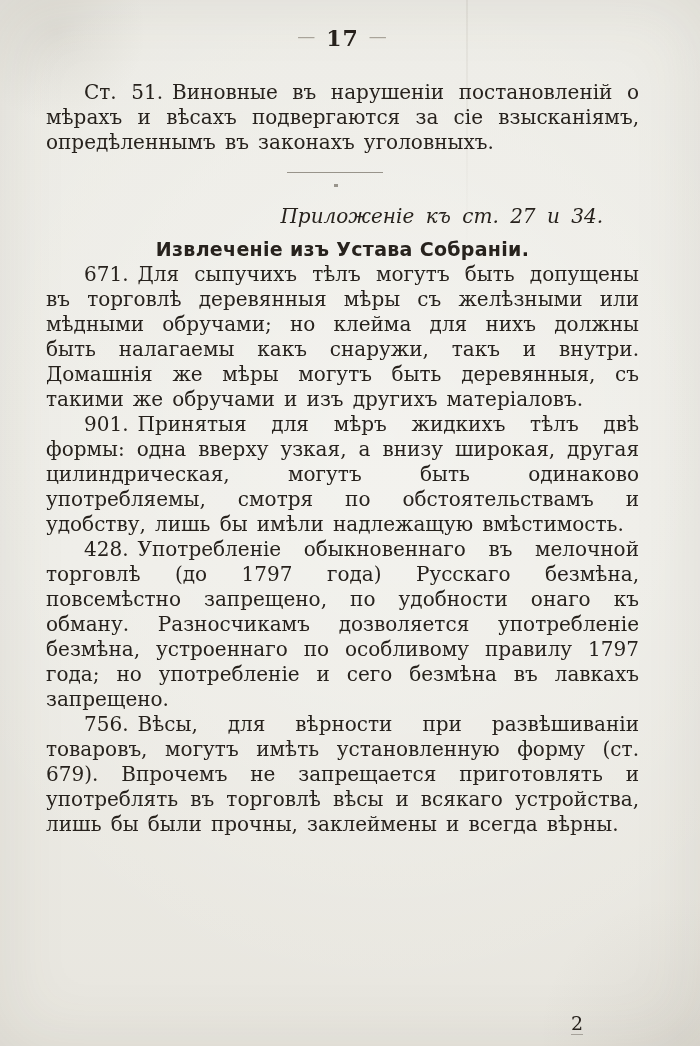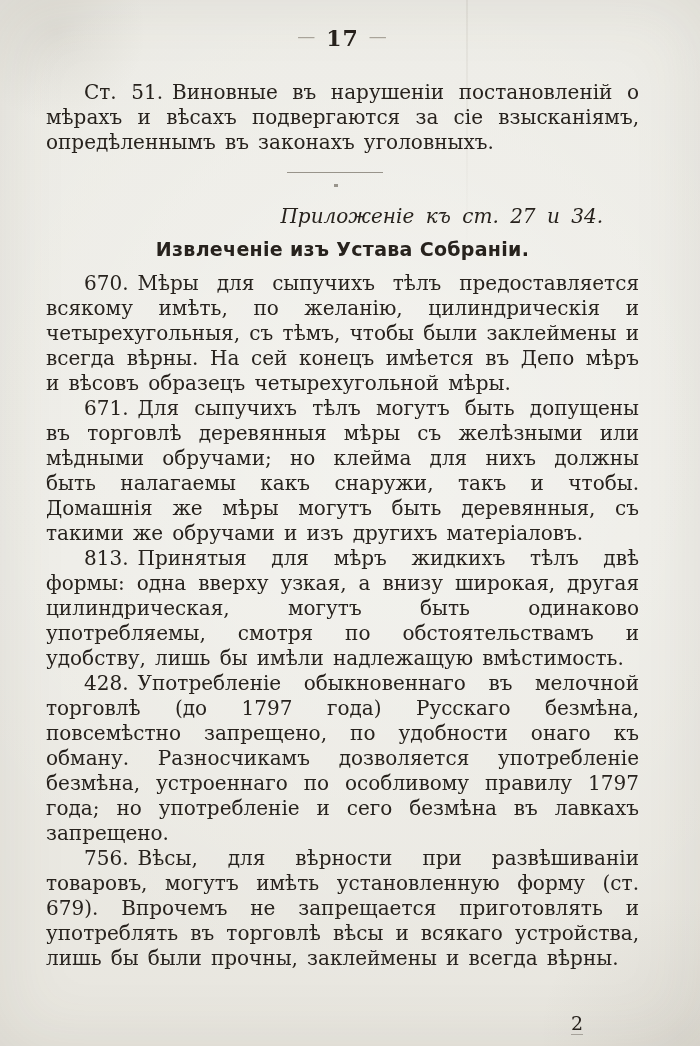--- a/index.html
+++ b/index.html
@@ -117,30 +117,27 @@
       <span class="pnum">Ст. 51.</span><span>Виновные въ нарушеніи постановленій о мѣрахъ и вѣсахъ подвергаются за сіе взысканіямъ, опредѣленнымъ въ законахъ уголовныхъ.</span>
     </p>
 
     <div class="divider"></div>
     <div class="divider-dot"></div>
 
     <div class="appendix-ref">Приложеніе къ ст. 27 и 34.</div>
 
     <div class="section-heading">Извлеченіе изъ Устава Собраніи.</div>
 
-    <p class="para first-statute">
-      <span class="pnum">670.</span><span>Мѣры для сыпучихъ тѣлъ предоставляется всякому имѣть, по желанію, цилиндрическія и четырехугольныя, съ тѣмъ, чтобы были заклеймены и всегда вѣрны. На сей конецъ имѣется въ Депо мѣръ и вѣсовъ образецъ четырехугольной мѣры.</span>
+
+    <p class="para">
+      <span class="pnum">671.</span><span>Для сыпучихъ тѣлъ могутъ быть допущены въ торговлѣ деревянныя мѣры съ желѣзными или мѣдными обручами; но клейма для нихъ должны быть налагаемы какъ снаружи, такъ и внутри. Домашнія же мѣры могутъ быть деревянныя, съ такими же обручами и изъ другихъ матеріаловъ.</span>
     </p>
 
     <p class="para">
-      <span class="pnum">671.</span><span>Для сыпучихъ тѣлъ могутъ быть допущены въ торговлѣ деревянныя мѣры съ желѣзными или мѣдными обручами; но клейма для нихъ должны быть налагаемы какъ снаружи, такъ и чтобы. Домашнія же мѣры могутъ быть деревянныя, съ такими же обручами и изъ другихъ матеріаловъ.</span>
-    </p>
-
-    <p class="para">
-      <span class="pnum">813.</span><span>Принятыя для мѣръ жидкихъ тѣлъ двѣ формы: одна вверху узкая, а внизу широкая, другая цилиндрическая, могутъ быть одинаково употребляемы, смотря по обстоятельствамъ и удобству, лишь бы имѣли надлежащую вмѣстимость.</span>
+      <span class="pnum">901.</span><span>Принятыя для мѣръ жидкихъ тѣлъ двѣ формы: одна вверху узкая, а внизу широкая, другая цилиндрическая, могутъ быть одинаково употребляемы, смотря по обстоятельствамъ и удобству, лишь бы имѣли надлежащую вмѣстимость.</span>
     </p>
 
     <p class="para">
       <span class="pnum">428.</span><span>Употребленіе обыкновеннаго въ мелочной торговлѣ (до 1797 года) Русскаго безмѣна, повсемѣстно запрещено, по удобности онаго къ обману. Разносчикамъ дозволяется употребленіе безмѣна, устроеннаго по особливому правилу 1797 года; но употребленіе и сего безмѣна въ лавкахъ запрещено.</span>
     </p>
 
 
     <p class="para">
       <span class="pnum">756.</span><span>Вѣсы, для вѣрности при развѣшиваніи товаровъ, могутъ имѣть установленную форму (ст. 679). Впрочемъ не запрещается приготовлять и употреблять въ торговлѣ вѣсы и всякаго устройства, лишь бы были прочны, заклеймены и всегда вѣрны.</span>
     </p>

